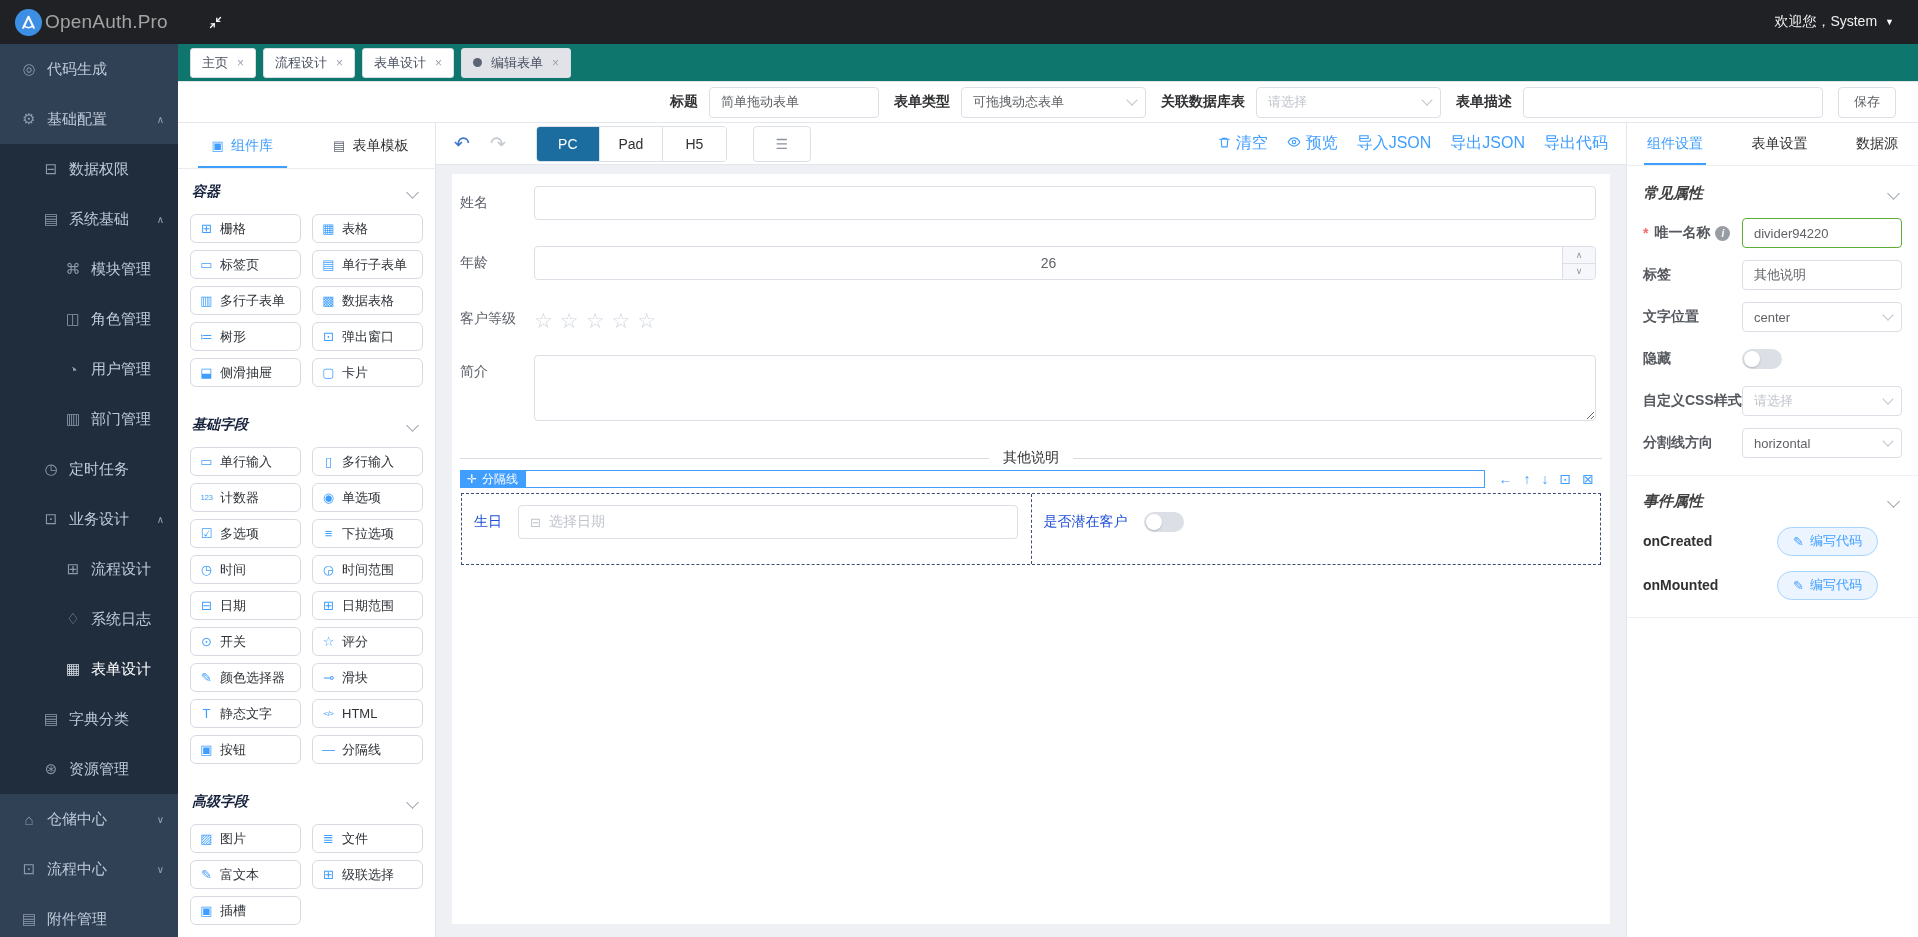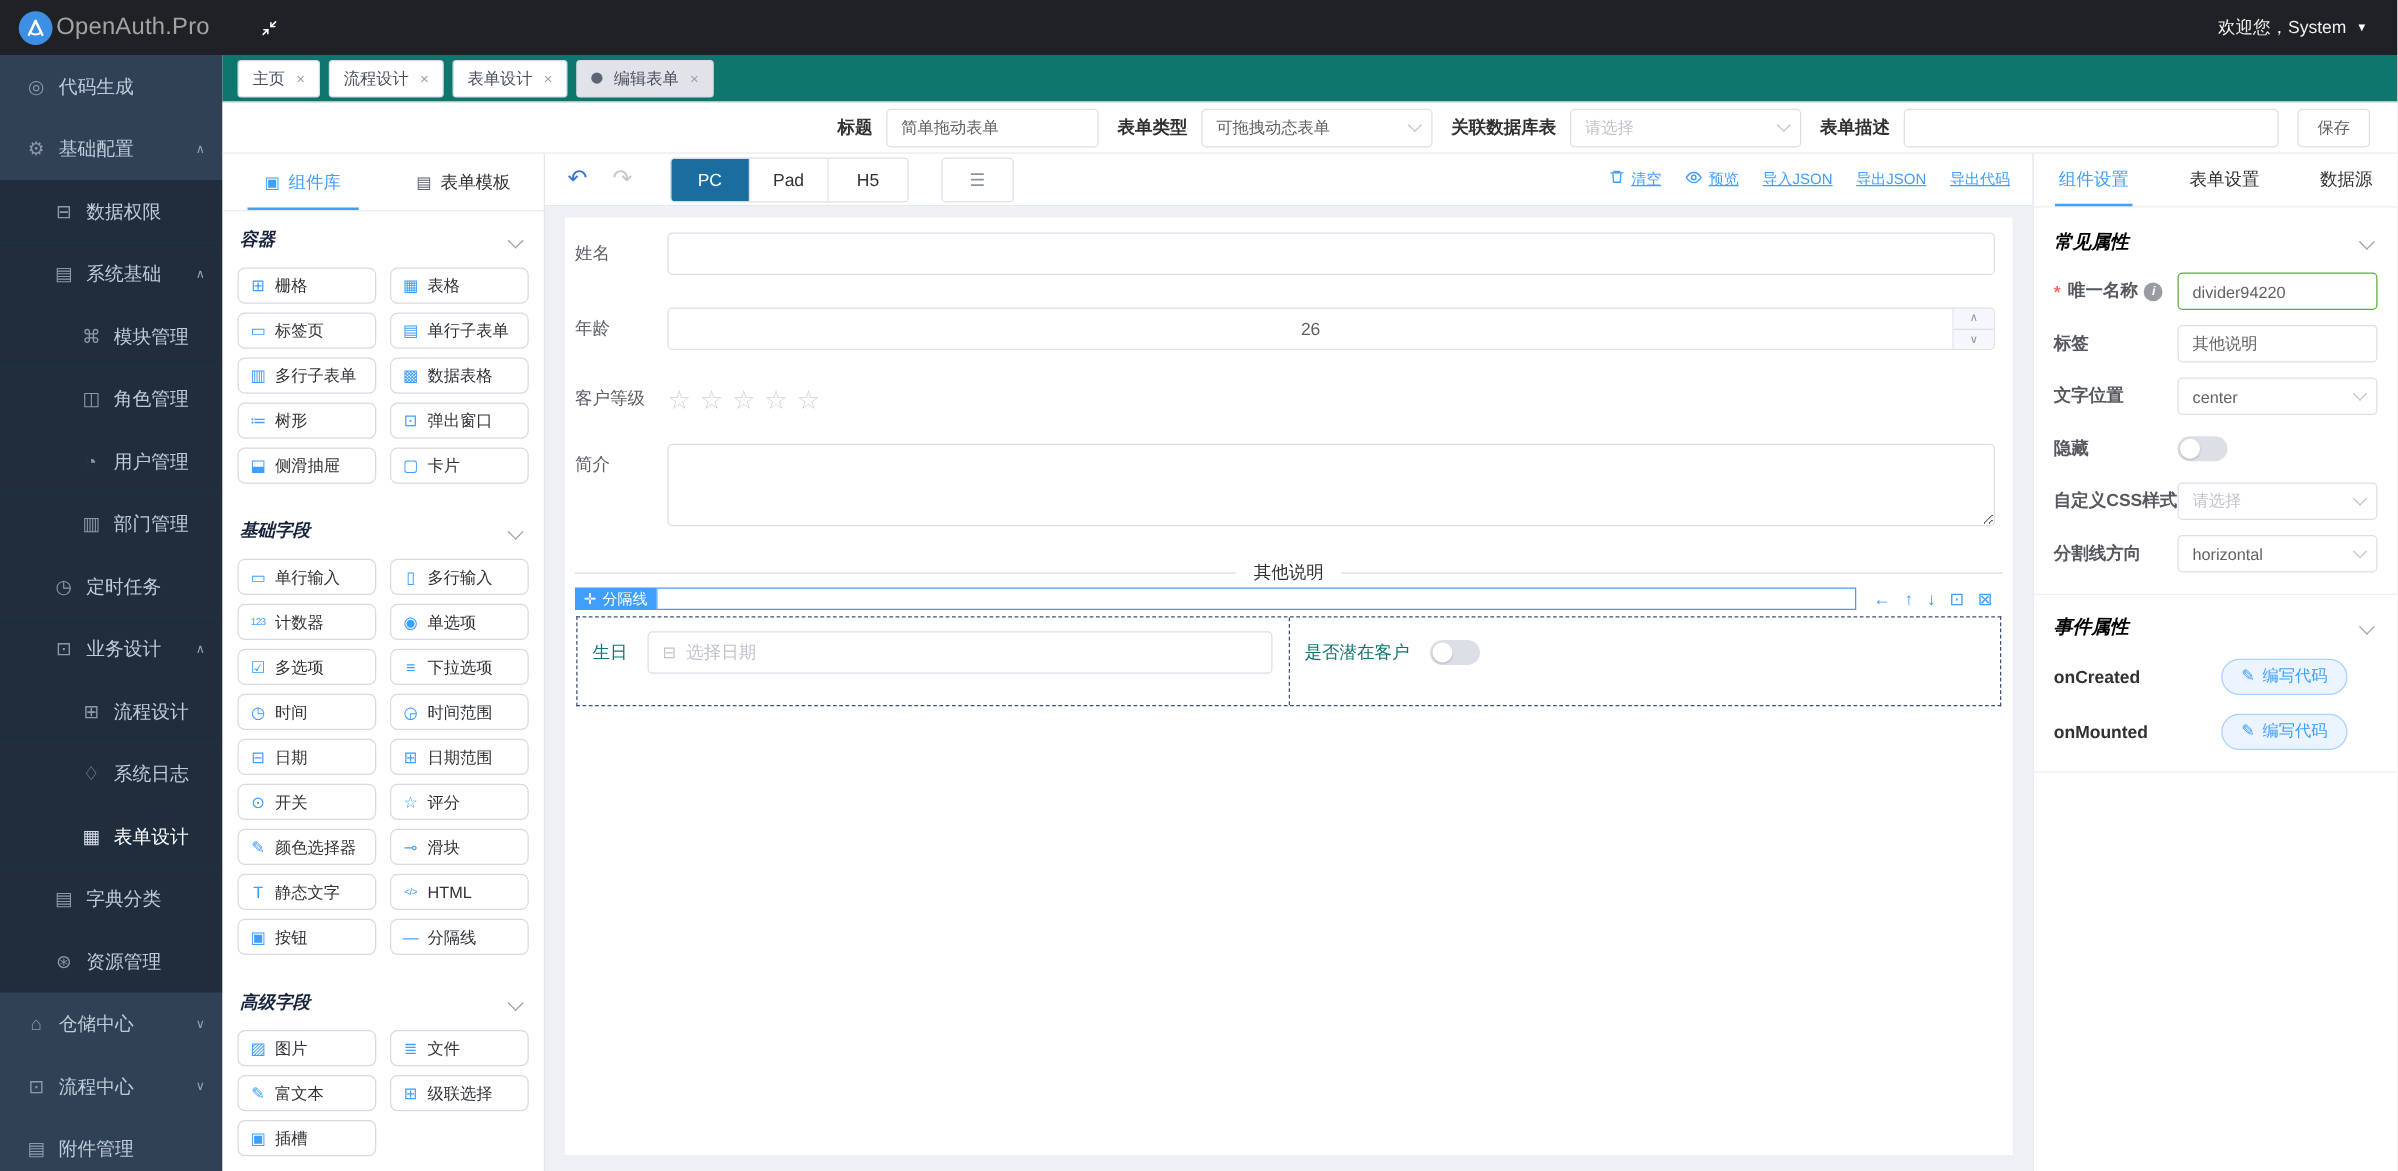--- a/index.html
+++ b/index.html
@@ -69,21 +69,21 @@
 .ctb{height:42px;background:#fff;border-bottom:1px solid #e4e7ed;display:flex;align-items:center;padding:0 18px;flex:none;}
 .histbtn{font-size:19px;margin-right:20px;cursor:pointer;line-height:1;}
 .undo{color:#3a77c9;}
 .redo{color:#c3c8d1;}
 .devices{display:flex;border:1px solid #dcdfe6;border-radius:4px;overflow:hidden;margin-left:10px;height:36px;}
 .device{width:63px;display:flex;align-items:center;justify-content:center;font-size:14px;color:#303133;background:#fff;cursor:pointer;border-right:1px solid #dcdfe6;}
 .device:last-child{border-right:none;}
 .device.active{background:#1a6d9e;color:#fff;}
 .outlinebtn{width:58px;height:36px;margin-left:26px;border:1px solid #dcdfe6;border-radius:4px;display:flex;align-items:center;justify-content:center;color:#8d949e;font-size:14px;background:#fff;cursor:pointer;}
 .cacts{margin-left:auto;display:flex;align-items:center;gap:19px;}
-.cact{color:#409eff;font-size:12px;display:flex;align-items:flex-start;gap:5px;cursor:pointer;white-space:nowrap;text-decoration:underline;}
+.cact{color:#409eff;font-size:16px;display:flex;align-items:center;gap:5px;cursor:pointer;white-space:nowrap;}
 .cwrap{flex:1;padding:9px 16px 13px;min-height:0;}
 .canvas{background:#fff;height:100%;padding:12px 8px;overflow:hidden;}
 
 .frow{display:flex;margin-bottom:26px;}
 .flabel{width:74px;flex:none;padding-top:8px;font-size:14px;color:#5a5e66;}
 .fctl{flex:1;margin-right:6px;}
 .tinput{height:34px;border:1px solid #dcdfe6;border-radius:4px;background:#fff;}
 .numwrap{height:34px;border:1px solid #dcdfe6;border-radius:4px;background:#fff;display:flex;overflow:hidden;}
 .numval{flex:1;text-align:center;line-height:32px;font-size:14px;color:#606266;}
 .spin{width:33px;border-left:1px solid #dcdfe6;display:flex;flex-direction:column;flex:none;}
@@ -98,35 +98,35 @@
 .divline::before,.divline::after{content:"";flex:1;height:1px;background:#d8dce2;}
 .selbar{display:flex;align-items:stretch;height:18px;}
 .seltag{background:#409eff;color:#fff;font-size:12px;display:flex;align-items:center;gap:5px;padding:0 7px;flex:none;}
 .selbody{flex:1;border:1px solid #409eff;background:#fff;}
 .selicons{display:flex;align-items:center;gap:11px;padding:0 8px 0 14px;color:#409eff;font-size:14px;}
 .selicons span{cursor:pointer;line-height:1;}
 
 .gridwidget{border:1px dashed #3c4f76;display:flex;height:72px;margin:0 1px;}
 .gridcell{flex:1;border-right:1px dashed #3c4f76;padding:11px 12px;display:flex;align-items:flex-start;}
 .gridcell:last-child{border-right:none;}
-.glabel{font-size:14px;color:#0f766e;padding-top:8px;margin-right:16px;flex:none;}
+.glabel{font-size:14px;color:#1d4ed8;padding-top:8px;margin-right:16px;flex:none;}
 .dateinput{width:500px;height:34px;border:1px solid #dcdfe6;border-radius:4px;display:flex;align-items:center;gap:8px;padding:0 11px;color:#c0c4cc;font-size:14px;background:#fff;}
 .cal{font-size:13px;color:#c0c4cc;}
 .switch{width:40px;height:20px;border-radius:10px;background:#dcdfe6;position:relative;flex:none;cursor:pointer;}
 .switch::after{content:"";position:absolute;left:2px;top:2px;width:16px;height:16px;border-radius:50%;background:#fff;box-shadow:0 1px 2px rgba(0,0,0,.18);}
 .gswitch{margin-top:7px;}
 
 
 .inspector{width:292px;background:#fff;border-left:1px solid #e2e6ec;flex:none;display:flex;flex-direction:column;}
 .itabs{height:43px;display:flex;align-items:stretch;padding:0 17px;border-bottom:1px solid #eceff3;flex:none;justify-content:space-between;}
 .itab{font-size:14px;color:#303133;display:flex;align-items:center;position:relative;cursor:pointer;padding:0 3px;}
 .itab.active{color:#409eff;}
 .itab.active::after{content:"";position:absolute;left:0;right:0;bottom:0;height:2px;background:#409eff;}
 .ibody{padding:2px 16px;overflow:hidden;}
-.isec-h{display:flex;align-items:center;font-size:15px;font-weight:700;font-style:italic;color:#000000;margin:16px 0 15px;text-align:right;}
+.isec-h{display:flex;align-items:center;font-size:15px;font-weight:700;font-style:italic;color:#404040;margin:16px 0 15px;text-align:right;}
 .scv{width:9px;height:9px;border-right:1.5px solid #9aa0a9;border-bottom:1.5px solid #9aa0a9;transform:rotate(45deg);margin-left:auto;margin-right:4px;flex:none;}
 .prow{display:flex;align-items:center;margin-bottom:12px;min-height:30px;}
 .plbl{font-size:14px;color:#55585e;font-weight:600;display:flex;align-items:center;gap:5px;}
 .req{color:#f56c6c;margin-right:1px;}
 .infoi{width:15px;height:15px;border-radius:50%;background:#989ca3;color:#fff;font-size:10px;font-style:italic;display:inline-flex;align-items:center;justify-content:center;font-weight:700;}
 .pctl{margin-left:auto;width:160px;flex:none;}
 .pinp{height:30px;border:1px solid #dcdfe6;border-radius:4px;display:flex;align-items:center;padding:0 11px;font-size:13px;color:#606266;background:#fff;}
 .pinp.green{border-color:#5daf34;}
 .psel{height:30px;border:1px solid #dcdfe6;border-radius:4px;display:flex;align-items:center;gap:6px;padding:0 9px 0 11px;font-size:13px;color:#606266;background:#fff;cursor:pointer;}
 .psel .t{flex:1;}

